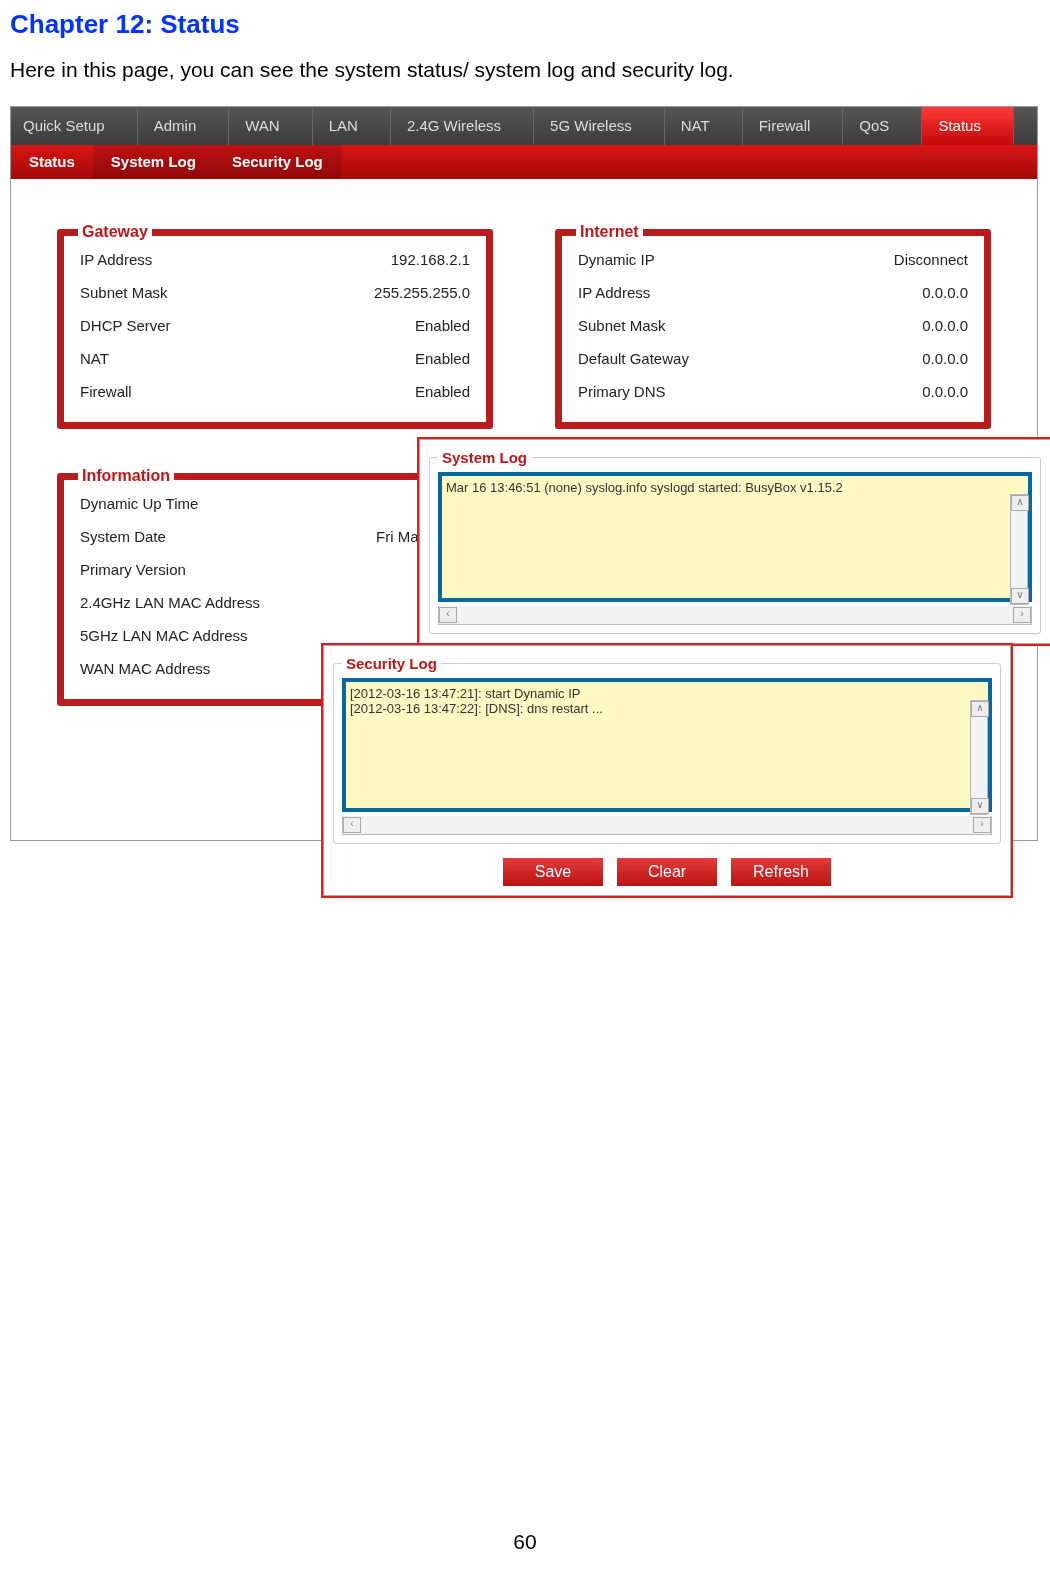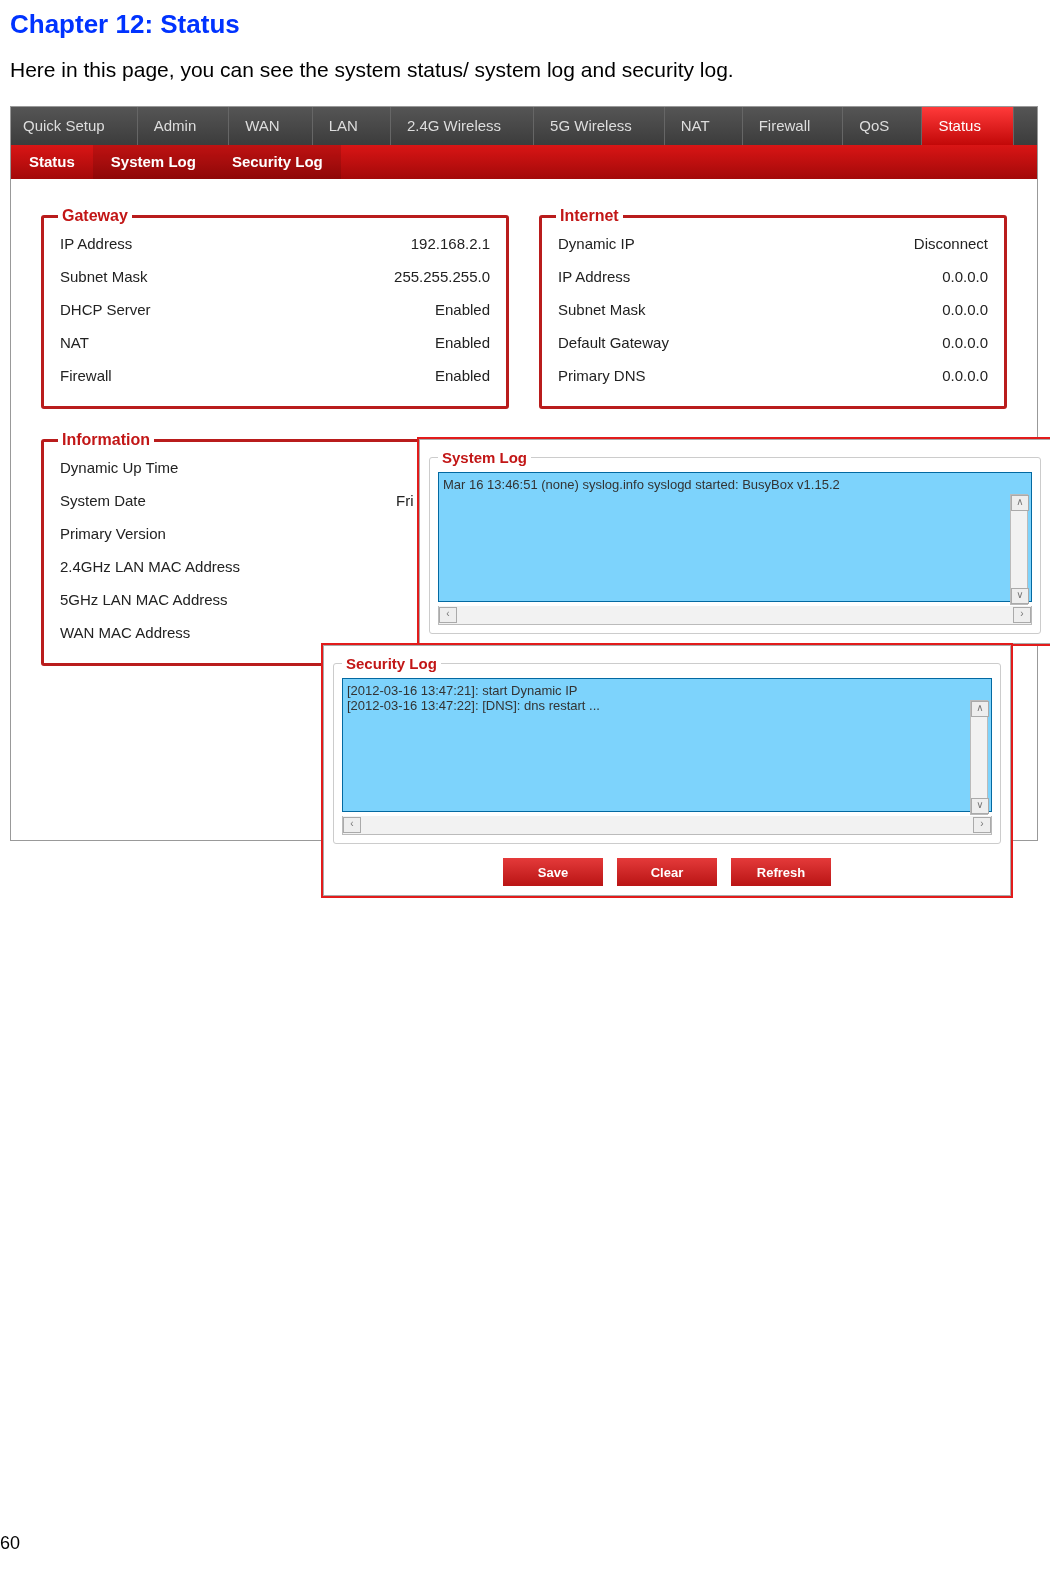--- a/index.html
+++ b/index.html
@@ -66,24 +66,24 @@
   }
   .nav-sub .stab.dim {
     background: rgba(0,0,0,0.12);
   }
   .panels {
     display: flex;
     padding: 28px 30px 0 30px;
     gap: 30px;
   }
   fieldset.panel {
-    border: 3px solid #b91c1c;
+    border: 7px solid #b91c1c;
     border-radius: 3px;
     padding: 2px 14px 14px 14px;
-    margin: 0;
+    margin: 16px;
     flex: 1;
     position: relative;
   }
   fieldset.panel legend {
     color: #c21616;
     font-weight: bold;
     font-size: 16px;
     padding: 0 4px;
   }
   .row {
@@ -115,22 +115,22 @@
     padding: 6px 8px 8px 8px;
   }
   .popup fieldset legend {
     color: #c21616;
     font-weight: bold;
     font-size: 15px;
     padding: 0 4px;
   }
   .logbox {
     width: 100%;
-    border: 1px solid #0369a1;
-    background: #7dd3fc;
+    border: 4px solid #0369a1;
+    background: #fef9c3;
     font-family: Arial, sans-serif;
     font-size: 13px;
     color: #333;
     resize: none;
     box-sizing: border-box;
   }
   .scroll-strip {
     height: 18px;
     background: #f2f2f2;
     border: 1px solid #bbb;
@@ -165,30 +165,29 @@
     justify-content: center;
     gap: 14px;
     margin-top: 14px;
   }
   .btn {
     min-width: 100px;
     height: 28px;
     background: linear-gradient(#e43a3a,#b91414);
     color: #fff;
     border: none;
-    font-size: 13px;
-    font-weight: bold;
+    font-size: 16px;
   }
   .page-num {
     position: absolute;
     bottom: 16px;
     left: 0;
     right: 0;
-    text-align: left;
-    font-size: 18px;
+    text-align: center;
+    font-size: 21px;
     color: #000;
   }
 </style>
 </head>
 <body>
 
 <div class="page">
   <h2 class="chapter">Chapter 12: Status</h2>
   <p class="intro">Here in this page, you can see the system status/ system log and security log.</p>
 

